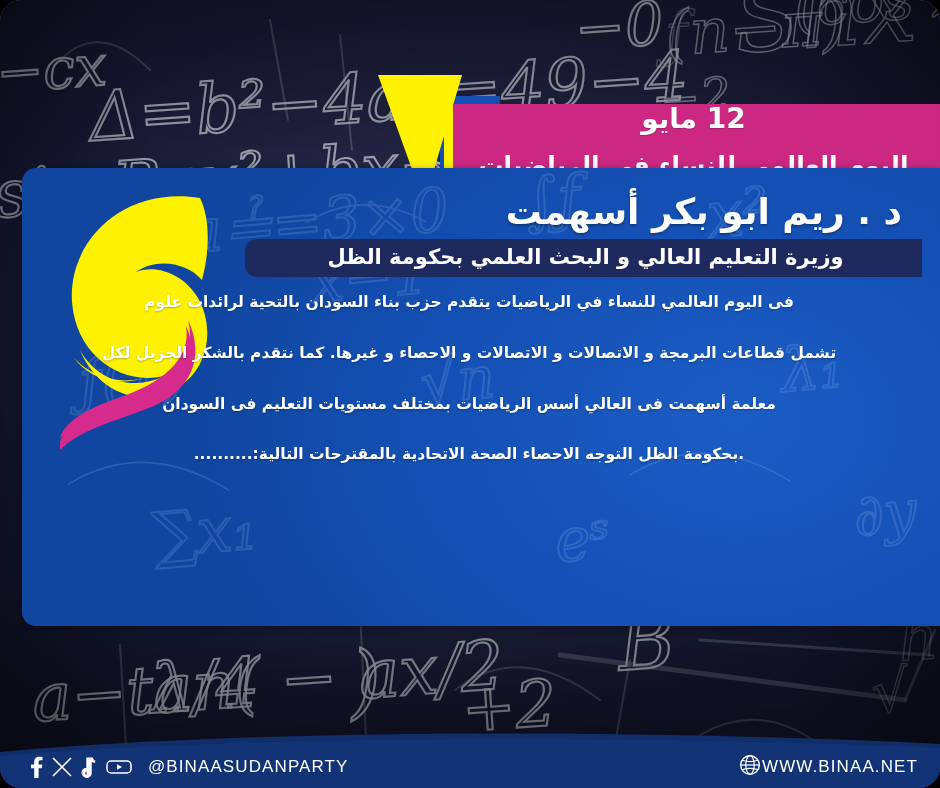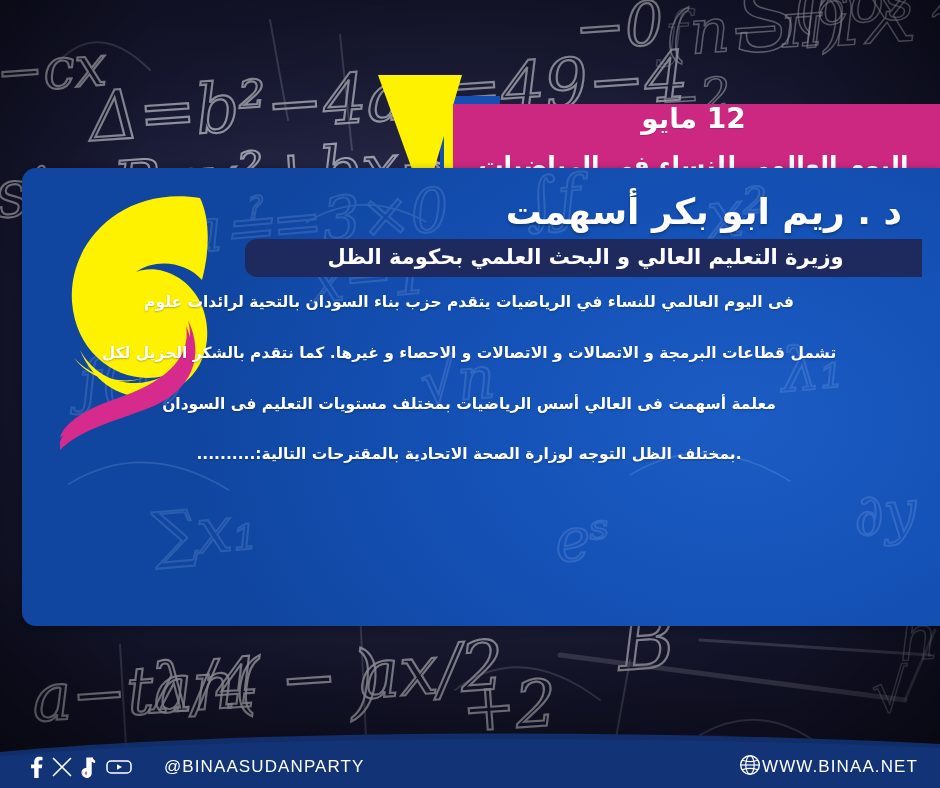--- a/index.html
+++ b/index.html
@@ -5,20 +5,21 @@
   * { margin:0; padding:0; box-sizing:border-box; }
   html,body{ background:#000; }
   body{
     font-family:"DejaVu Sans", sans-serif;
   }
   #poster{
     position:relative;
     width:940px; height:788px;
     overflow:hidden;
     background:#8b5cf6;
+    border-radius:21px;
   }
 
   
   .board{
     position:absolute; inset:0;
     background:
       radial-gradient(ellipse 70% 55% at 48% 42%, #27294d 0%, #1c1e3c 45%, #14152c 100%);
   }
   .board-vig{
     position:absolute; inset:0;
@@ -191,21 +192,21 @@
     display:flex; align-items:center; justify-content:center;
     color:#ffffff;
   }
   .handle, .website{
     color:#ffffff;
     font-size:17px;
     letter-spacing:1.1px;
     font-family:"Liberation Sans", sans-serif;
     white-space:nowrap;
   }
-  .handle{ margin-left:23px; }
+  .handle{ margin-left:7px; }
   .web-wrap{ display:flex; align-items:center; gap:1px; }
 </style>
 </head>
 <body>
 
 <div id="poster">
 
   <div class="board">
     <div class="chalk">
       <svg viewBox="0 0 940 788" preserveAspectRatio="none" aria-hidden="true">
@@ -327,21 +328,21 @@
 
     <div class="card-body">
       <div class="dr-name">د . ريم ابو بكر أسهمت</div>
       <div class="role-pill">
         <span>وزيرة التعليم العالي و البحث العلمي  بحكومة الظل</span>
       </div>
       <div class="para">
         <p>فى اليوم العالمي للنساء في الرياضيات يتقدم حزب بناء السودان بالتحية لرائدات علوم</p>
         <p>تشمل قطاعات البرمجة و الاتصالات و الاتصالات و الاحصاء و غيرها. كما نتقدم بالشكر الجزيل  لكل</p>
         <p>معلمة أسهمت فى العالي أسس الرياضيات بمختلف مستويات التعليم فى السودان</p>
-        <p class="l5">.بمختلف الظل التوجه لوزارة الصحة الاتحادية بالمقترحات التالية:..........</p>
+        <p class="l5">.بحكومة الظل التوجه الاحصاء الصحة الاتحادية بالمقترحات التالية:..........</p>
       </div>
     </div>
   </div>
 
   <div class="footer">
     <div class="footer-fill">
       <svg viewBox="0 0 940 62" preserveAspectRatio="none" aria-hidden="true">
         <path d="M0 26 C 240 4, 620 2, 940 18 L940 62 L0 62 Z" fill="#12306e" opacity="0.93"></path>
         <path d="M0 30 C 240 10, 620 8, 940 22 L940 62 L0 62 Z" fill="#14357d" opacity="0.75"></path>
       </svg>

